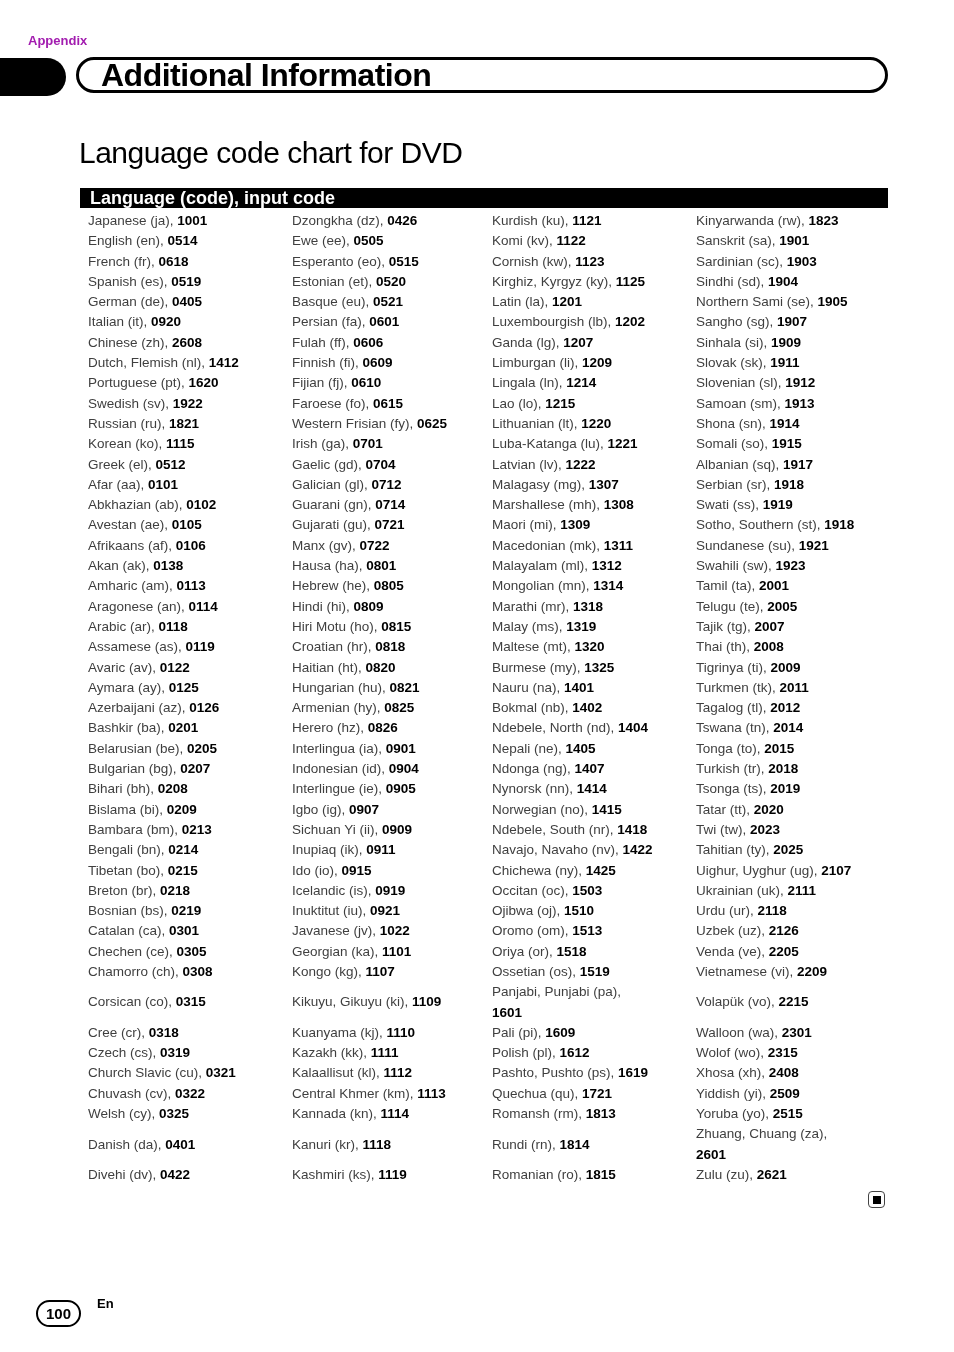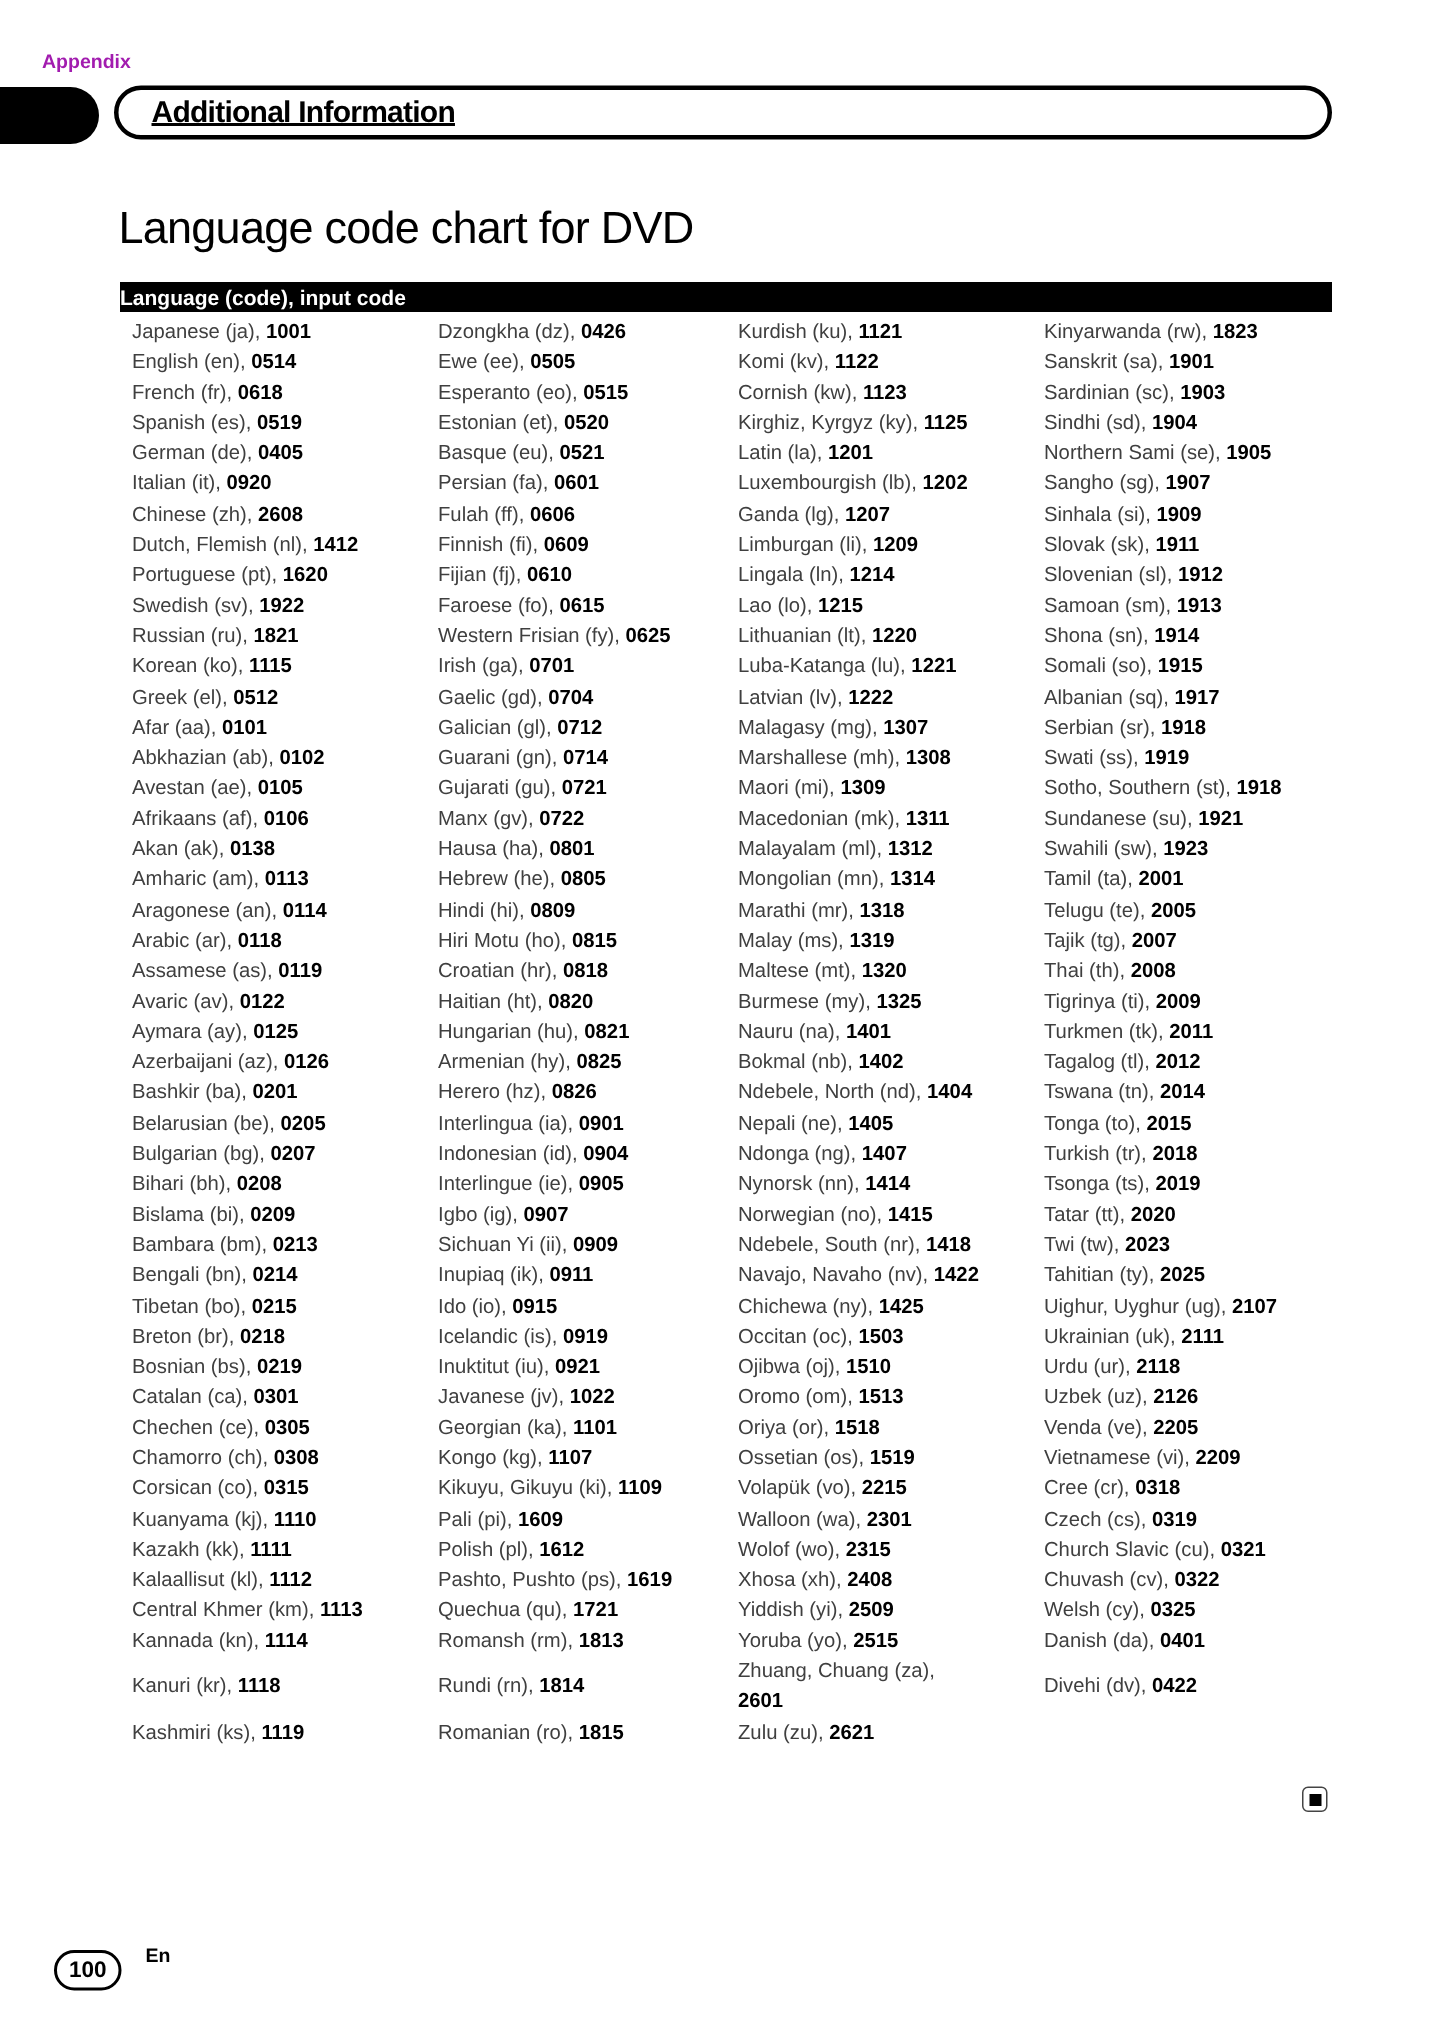--- a/index.html
+++ b/index.html
@@ -23,32 +23,32 @@
   }
   .section-box {
     position:absolute; left:76px; top:57px;
     width:812px; height:36px;
     border:3px solid #000; border-radius:19px;
     box-sizing:border-box;
     display:flex; align-items:center;
     padding-left:22px;
   }
   .section-title {
-    font-size:20px; font-weight:bold; letter-spacing:-0.5px;text-decoration:underline;
+    font-size:32px; font-weight:bold; letter-spacing:-0.5px;
   }
   .page-title {
     position:absolute; left:79px; top:136px;
     font-size:30px; font-weight:normal; letter-spacing:-0.5px;
   }
   .table-header-bar {
     position:absolute; left:80px; top:188px;
     width:808px; height:20px;
     background:#000; color:#fff;
-    font-size:14px; font-weight:bold; line-height:20px;
-    box-sizing:border-box;
+    font-size:18px; font-weight:bold; line-height:20px;
+    padding-left:10px; box-sizing:border-box;
   }
   .language-grid {
     position:absolute; left:80px; top:211px;
     width:808px;
     display:grid;
     grid-template-columns:204px 200px 204px 200px;
     align-items:center;
   }
   .entry {
     padding-left:8px;
@@ -244,20 +244,21 @@
     <div class="entry"><span class="lang">Chechen (ce), </span><span class="code">0305</span></div>
     <div class="entry"><span class="lang">Georgian (ka), </span><span class="code">1101</span></div>
     <div class="entry"><span class="lang">Oriya (or), </span><span class="code">1518</span></div>
     <div class="entry"><span class="lang">Venda (ve), </span><span class="code">2205</span></div>
     <div class="entry"><span class="lang">Chamorro (ch), </span><span class="code">0308</span></div>
     <div class="entry"><span class="lang">Kongo (kg), </span><span class="code">1107</span></div>
     <div class="entry"><span class="lang">Ossetian (os), </span><span class="code">1519</span></div>
     <div class="entry"><span class="lang">Vietnamese (vi), </span><span class="code">2209</span></div>
     <div class="entry"><span class="lang">Corsican (co), </span><span class="code">0315</span></div>
     <div class="entry"><span class="lang">Kikuyu, Gikuyu (ki), </span><span class="code">1109</span></div>
+    <div class="entry"><span class="lang">Panjabi, Punjabi (pa),</span><br><span class="code">1601</span></div>
     <div class="entry"><span class="lang">Volapük (vo), </span><span class="code">2215</span></div>
     <div class="entry"><span class="lang">Cree (cr), </span><span class="code">0318</span></div>
     <div class="entry"><span class="lang">Kuanyama (kj), </span><span class="code">1110</span></div>
     <div class="entry"><span class="lang">Pali (pi), </span><span class="code">1609</span></div>
     <div class="entry"><span class="lang">Walloon (wa), </span><span class="code">2301</span></div>
     <div class="entry"><span class="lang">Czech (cs), </span><span class="code">0319</span></div>
     <div class="entry"><span class="lang">Kazakh (kk), </span><span class="code">1111</span></div>
     <div class="entry"><span class="lang">Polish (pl), </span><span class="code">1612</span></div>
     <div class="entry"><span class="lang">Wolof (wo), </span><span class="code">2315</span></div>
     <div class="entry"><span class="lang">Church Slavic (cu), </span><span class="code">0321</span></div>

